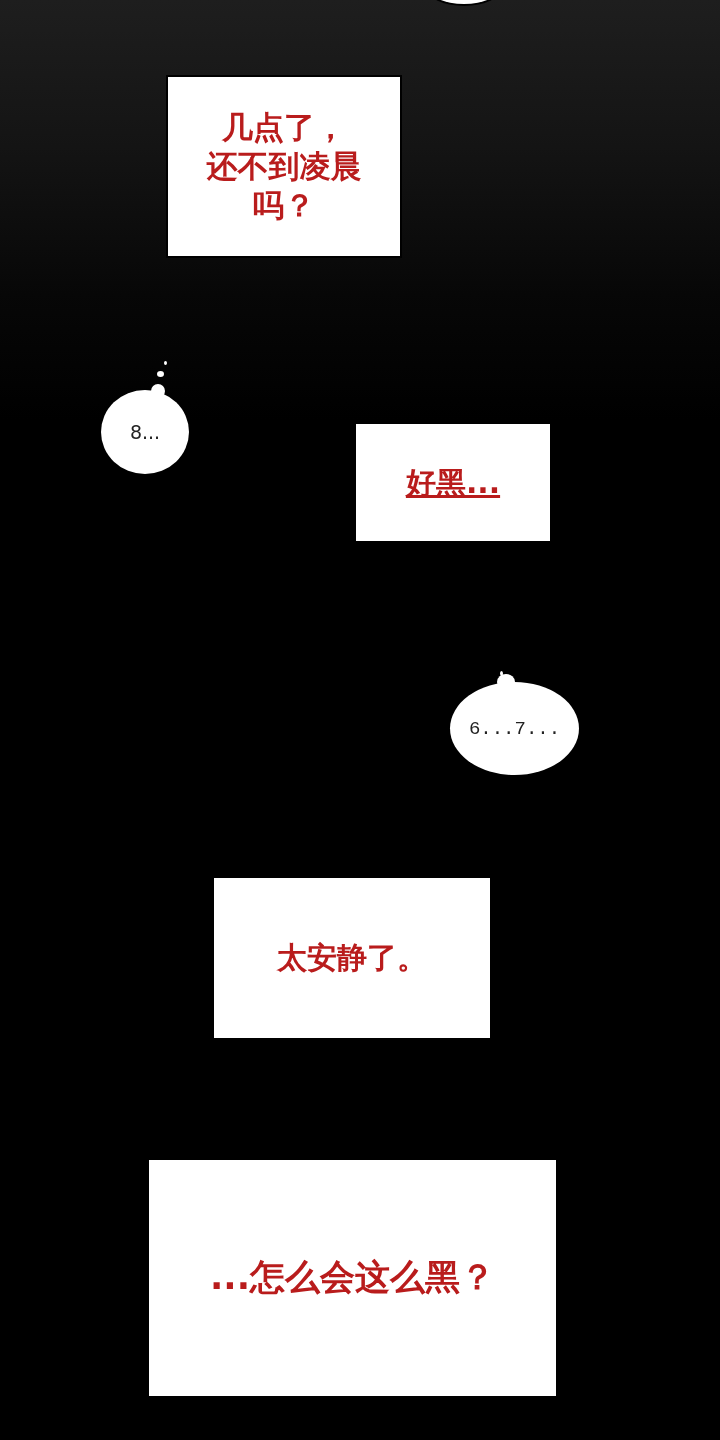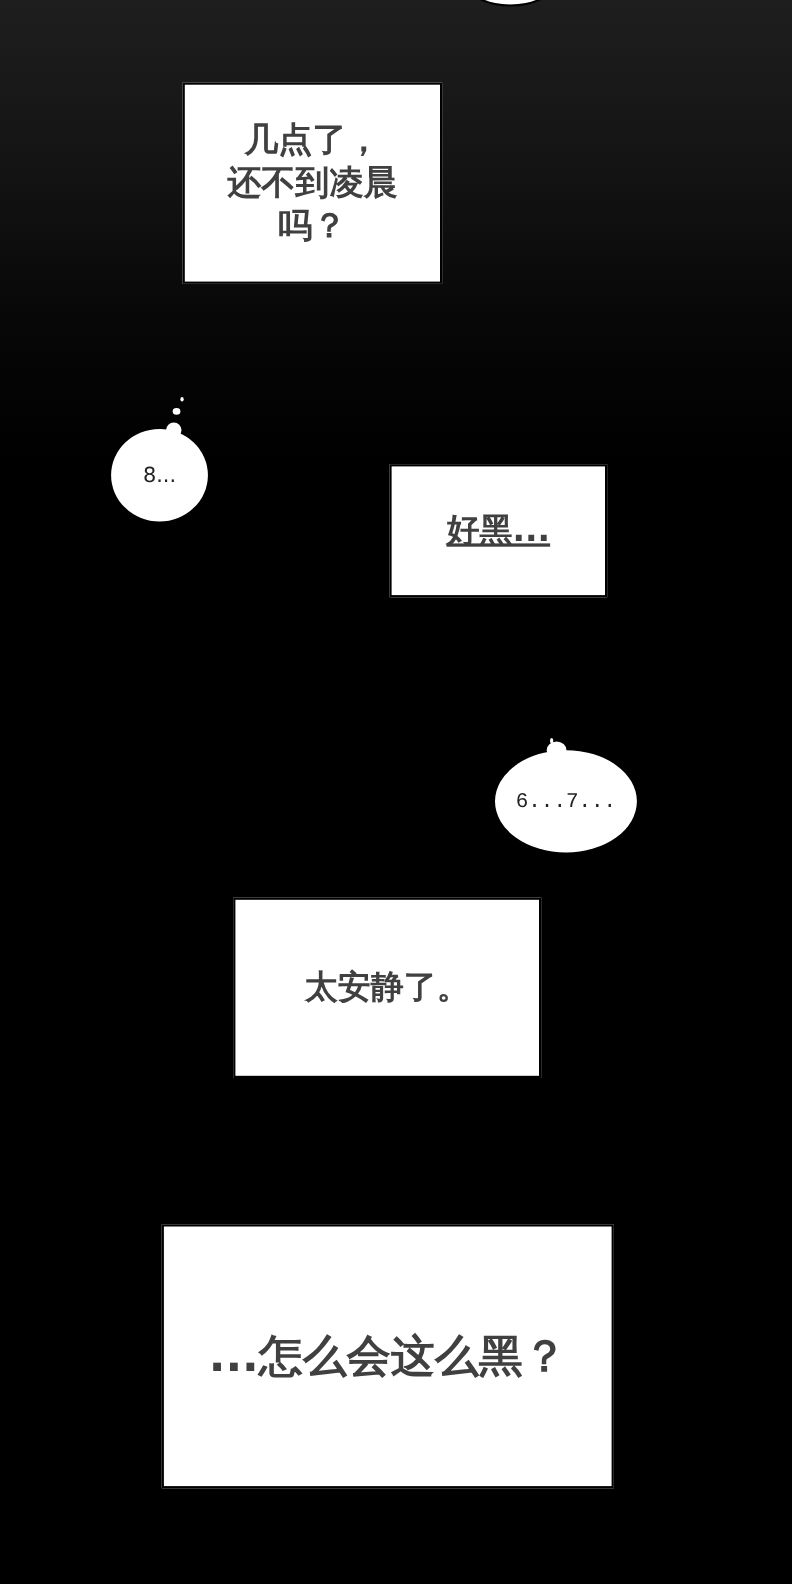--- a/index.html
+++ b/index.html
@@ -14,21 +14,21 @@
     }
     .top-bubble {
       position: absolute; left: 428px; top: -30px; width: 72px; height: 34px;
       background: #fff; border-radius: 50%;
       box-shadow: 0 0 0 2px #000;
     }
     .box {
       position: absolute; background: #fff; border: 2px solid #000;
       box-sizing: border-box;
       display: flex; align-items: center; justify-content: center;
-      text-align: center; color: #404040; font-weight: bold;
+      text-align: center; color: #b91c1c; font-weight: bold;
     }
     .box span { white-space: pre-line; line-height: 1.25; }
     .bubble {
       position: absolute; background: #fff; border-radius: 50%;
       display: flex; align-items: center; justify-content: center;
       color: #222; font-size: 19px;
     }
     .dot { position: absolute; background: #fff; border-radius: 50%; }
   </style>
 </head>
@@ -54,19 +54,19 @@
   <span>好黑...</span>
 </div>
 
 <div class="dot" style="left:500px; top:671px; width:3px; height:5px;"></div>
 <div class="dot" style="left:498px; top:685px; width:9px; height:7px;"></div>
 <div class="bubble" style="left:450px; top:682px; width:129px; height:93px;font-family:Liberation Mono, monospace;">
   <div class="dot" style="left:47px; top:-8px; width:18px; height:16px;"></div>
   <span>6...7...</span>
 </div>
 
-<div class="box" style="left:212px; top:816px; width:280px; height:164px; font-size:30px;">
+<div class="box" style="left:212px; top:876px; width:280px; height:164px; font-size:30px;">
   <span>太安静了。</span>
 </div>
 
-<div class="box" style="left:147px; top:1113px; width:411px; height:240px; font-size:40px;">
+<div class="box" style="left:147px; top:1158px; width:411px; height:240px; font-size:35px;">
   <span>...怎么会这么黑？</span>
 </div>
 
 </body></html>

